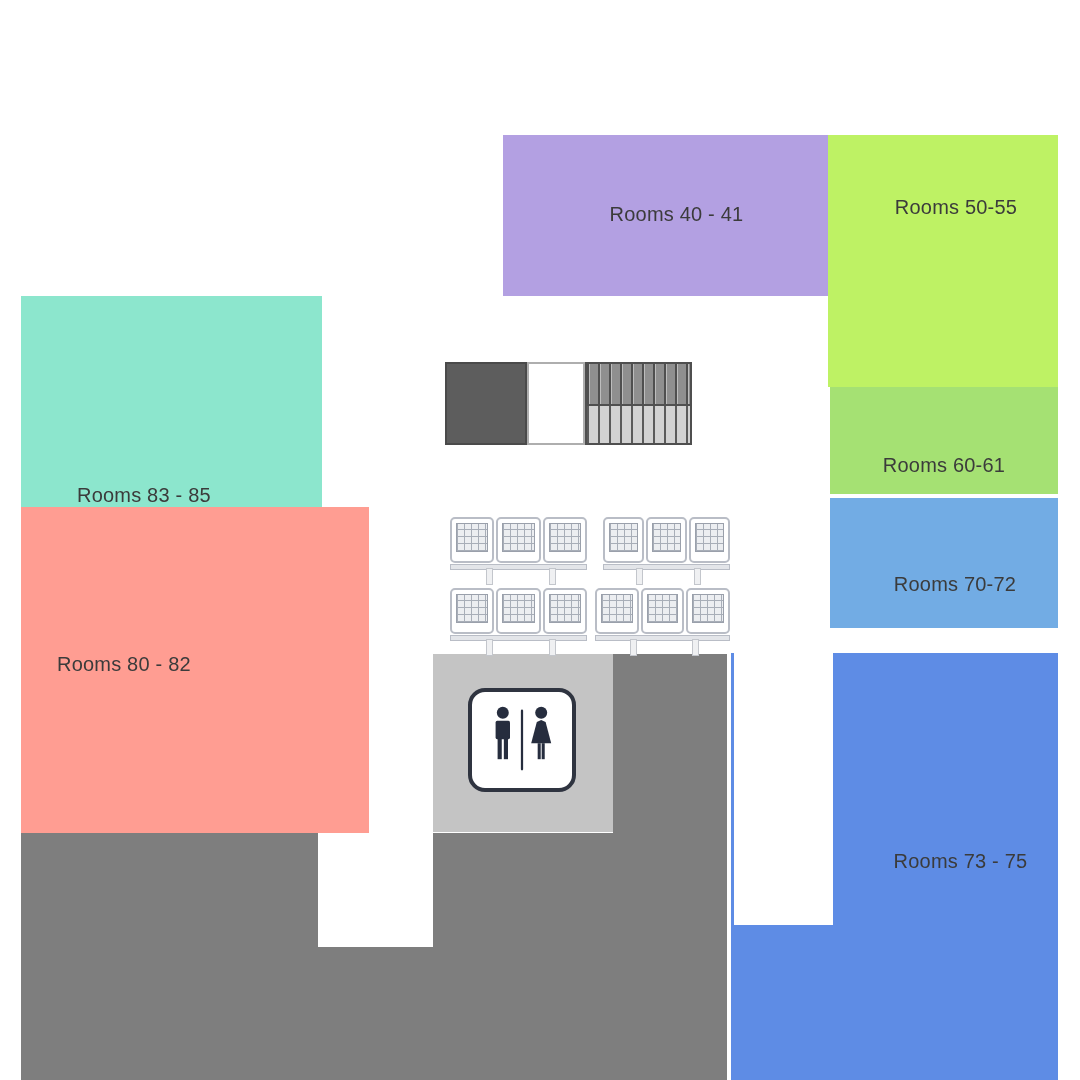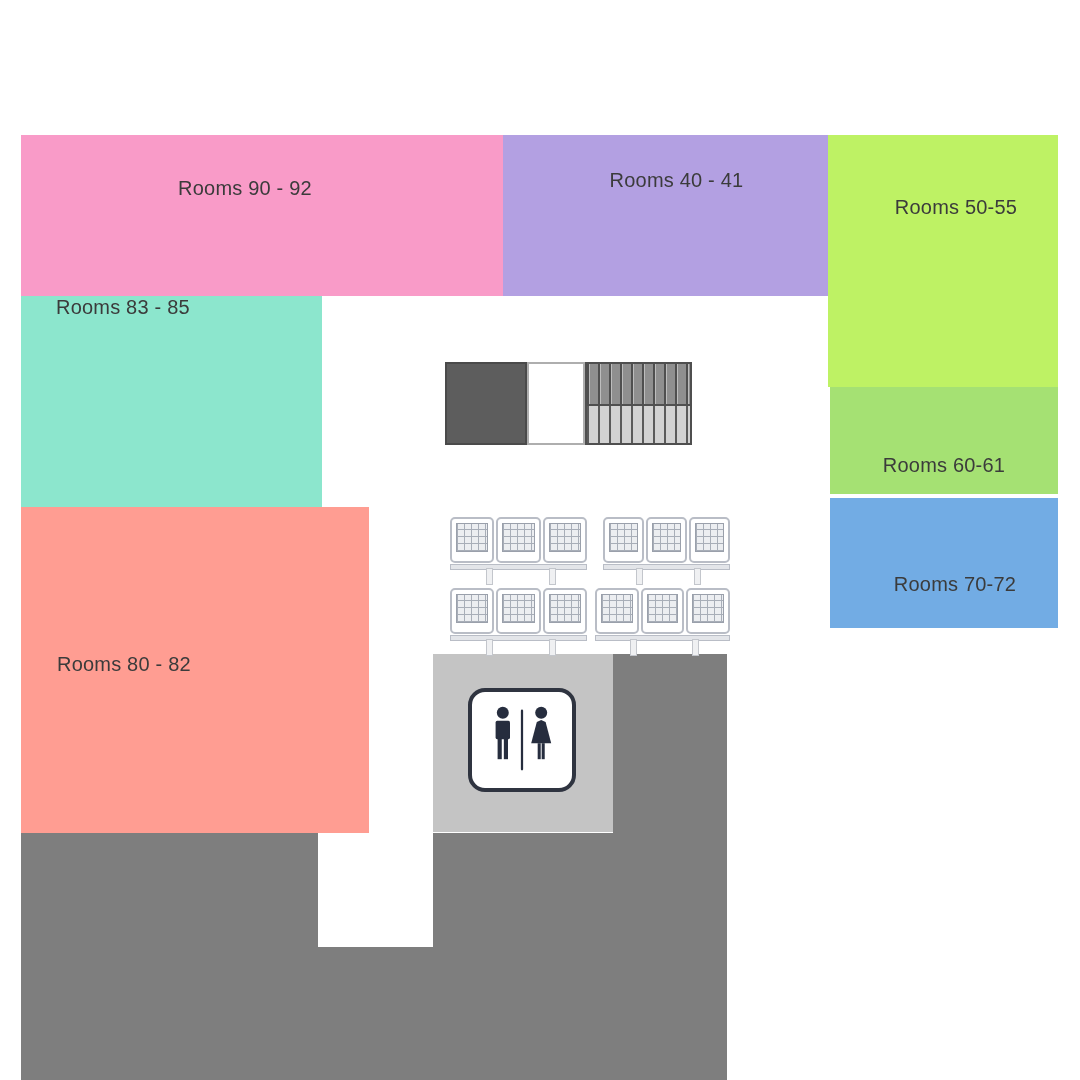--- a/index.html
+++ b/index.html
@@ -6,23 +6,23 @@
   .canvas{
     position:relative;width:1080px;height:1080px;background:#ffffff;
     overflow:hidden;font-family:"Liberation Sans", sans-serif;
   }
   
   .block{
     position:absolute;display:flex;box-sizing:border-box;
     font-size:20px;letter-spacing:.2px;color:#3b3b3b;line-height:23px;
   }
   .blk-90{left:21px;top:135px;width:482px;height:161px;justify-content:center;align-items:flex-start;padding-top:42px;padding-right:34px;}
-  .blk-40{left:503px;top:135px;width:325px;height:161px;justify-content:center;align-items:flex-start;padding-top:34px;padding-left:22px;}
+  .blk-40{left:503px;top:135px;width:325px;height:161px;justify-content:center;align-items:flex-start;padding-top:68px;padding-left:22px;}
   .blk-50{left:828px;top:135px;width:230px;height:252px;justify-content:center;align-items:flex-start;padding-top:61px;padding-left:26px;}
-  .blk-83{left:21px;top:296px;width:301px;height:211px;align-items:flex-start;padding-left:35px;}
+  .blk-83{left:21px;top:296px;width:301px;height:211px;align-items:flex-end;padding-left:56px;}
   .blk-80{left:21px;top:507px;width:348px;height:326px;align-items:center;padding-left:36px;padding-bottom:12px;}
   .blk-60{left:830px;top:387px;width:228px;height:107px;justify-content:center;align-items:flex-start;padding-top:67px;}
   .blk-70{left:830px;top:498px;width:228px;height:130px;justify-content:center;align-items:flex-start;padding-top:75px;padding-left:22px;}
   .blk-73{left:731px;top:653px;width:327px;height:427px;}
   .blk-73 .notch{position:absolute;left:3px;top:0;width:99px;height:272px;background:#ffffff;}
   .blk-73 .lbl{position:absolute;left:102px;right:0;top:197px;text-align:center;padding-left:30px;}
   
   .gray{position:absolute;}
   .g-left {left:21px; top:833px;width:297px;height:247px;}
   .g-mid  {left:318px;top:947px;width:115px;height:133px;}
@@ -68,40 +68,41 @@
   }
   .rail{height:4px;background:#e3e5e9;border:1px solid #b9bdc6;margin-top:1px;}
   .leg{position:absolute;bottom:0;width:5px;height:15px;background:#eff0f2;border:1px solid #c3c6cc;}
   .leg.l1{left:26%;} .leg.l2{left:72%;}
 </style>
 </head>
 <body>
 
 <div class="canvas">
 
-  <div class="block blk-90" style="background-color: rgb(249, 155, 200);">
-    <span>Rooms 90 - 92</span>
-  </div>
   <div class="block blk-40" style="background-color: rgb(179, 160, 226);">
     <span>Rooms 40 - 41</span>
   </div>
   <div class="block blk-50" style="background-color: #bef264;">
     <span>Rooms 50-55</span>
   </div>
   <div class="block blk-83" style="background-color: rgb(140, 230, 205);">
     <span>Rooms 83 - 85</span>
   </div>
   <div class="block blk-80" style="background-color: rgb(255, 157, 146);">
     <span>Rooms 80 - 82</span>
   </div>
   <div class="block blk-60" style="background-color: rgb(165, 225, 115);">
     <span>Rooms 60-61</span>
   </div>
   <div class="block blk-70" style="background-color: rgb(114, 172, 228);">
     <span>Rooms 70-72</span>
+  </div>
+  <div class="block blk-73" style="background-color: rgb(94, 140, 229);">
+    <div class="notch"></div>
+    <span class="lbl">Rooms 73 - 75</span>
   </div>
 
   <div class="gray g-left" style="background-color: rgb(126, 126, 126);"></div>
   <div class="gray g-mid" style="background-color: rgb(126, 126, 126);"></div>
   <div class="gray g-right" style="background-color: rgb(126, 126, 126);"></div>
   <div class="gray g-upper" style="background-color: rgb(126, 126, 126);"></div>
   <div class="restroom-area" style="background-color: rgb(196, 196, 196);"></div>
 
   <div class="sign">
     <svg width="86" height="80" viewBox="0 0 100 100">

